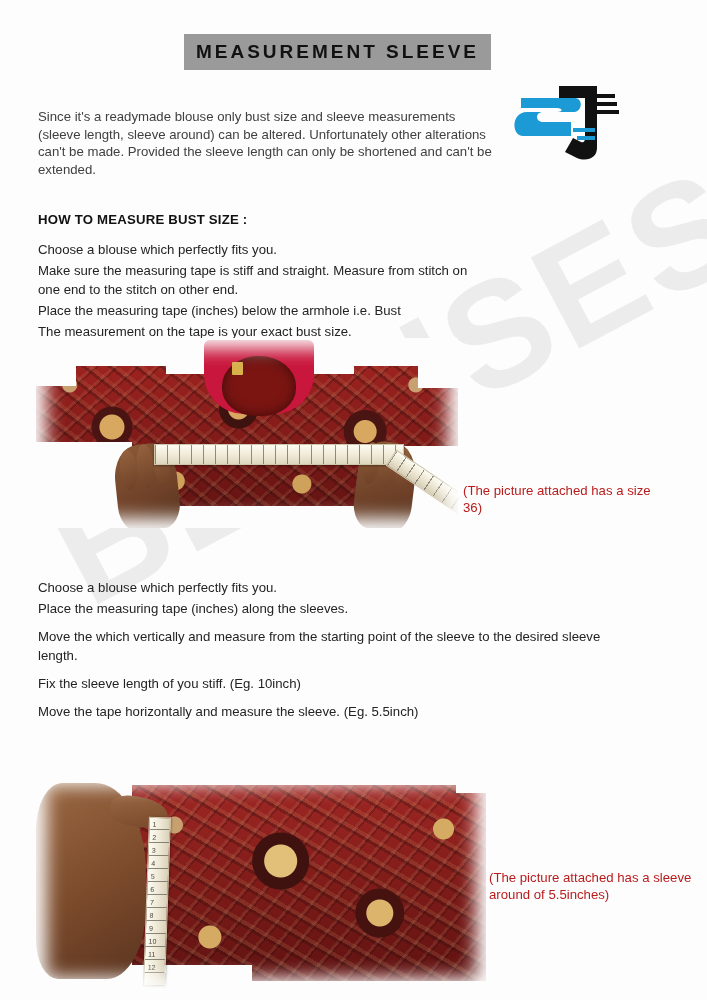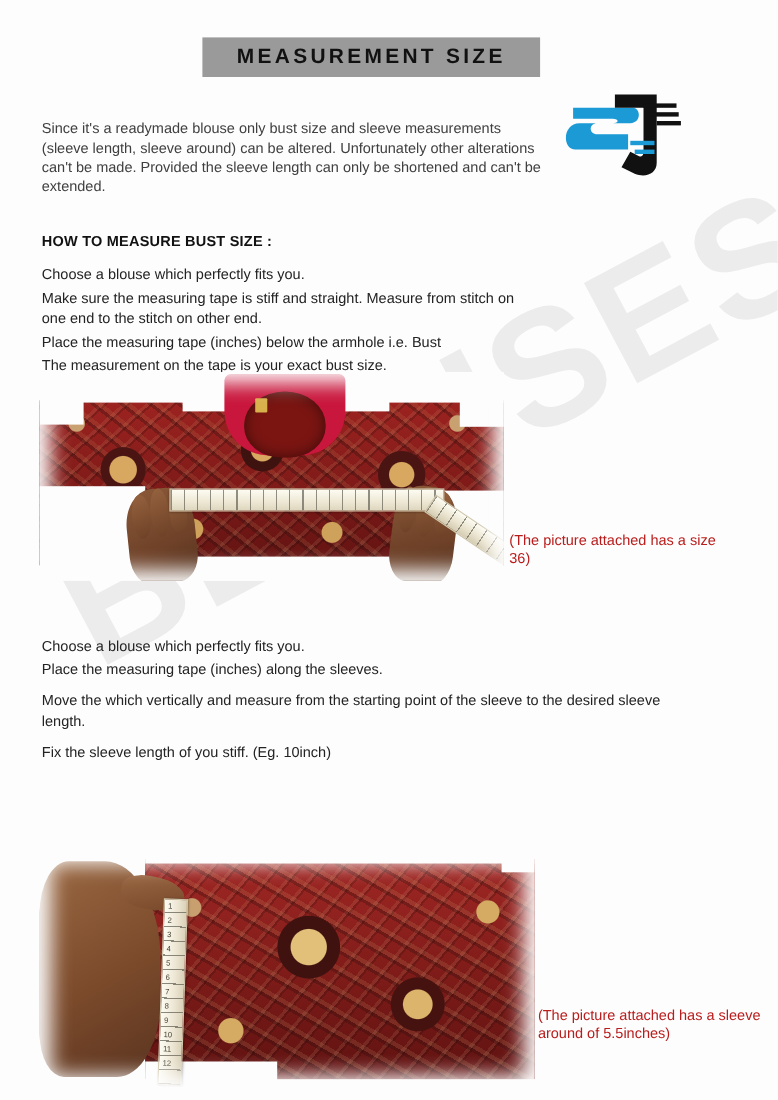--- a/index.html
+++ b/index.html
@@ -95,21 +95,21 @@
   .body-sleeve p { margin: 0 0 9px 0; }
   .body-sleeve p.tight { margin: 0 0 2px 0; }
 
   .caption {
     position: absolute;
     font-size: 13.2px;
     line-height: 17px;
     color: #b91c1c;
   }
   .cap-bust { top: 482px; left: 463px; width: 200px; }
-  .cap-sleeve { top: 914px; left: 489px; width: 210px; }
+  .cap-sleeve { top: 869px; left: 489px; width: 210px; }
 
   
   .watermark {
     position: absolute;
     top: 330px;
     left: 55px;
     width: 600px;
     height: 280px;
     font-size: 150px;
     font-weight: bold;
@@ -317,21 +317,21 @@
     box-shadow: inset 0 0 18px 10px #fdfdfd;
     pointer-events: none;
   }
 </style>
 </head>
 <body>
 
 <div class="page">
 
   <div class="title-bar">
-    <span>MEASUREMENT SIZE</span>
+    <span>MEASUREMENT SLEEVE</span>
   </div>
 
   <div class="logo">
     <svg viewBox="0 0 108 88" width="108" height="88" aria-hidden="true">
       <path d="M8 20 L62 20 C70 20 70 34 60 34 L30 34 C22 34 22 44 30 44 L58 44 L58 58 L10 58 C-2 58 -2 34 14 34 L44 34 C50 34 50 30 44 30 L8 30 Z" fill="#1b9ad6"></path>
       <path d="M46 8 L84 8 L84 70 C84 80 74 84 64 80 L52 74 L60 60 L68 64 C71 65 72 63 72 60 L72 20 L46 20 Z" fill="#111111"></path>
       <rect x="72" y="16" width="30" height="4" fill="#111111"></rect>
       <rect x="78" y="24" width="26" height="4" fill="#111111"></rect>
       <rect x="84" y="32" width="22" height="4" fill="#111111"></rect>
       <rect x="60" y="50" width="22" height="4" fill="#1b9ad6"></rect>
@@ -389,20 +389,21 @@
     <div class="feather-b"></div>
   </div>
 
   <div class="caption cap-bust">(The picture attached has a size 36)</div>
 
   <div class="body-sleeve">
     <p class="tight">Choose a blouse which perfectly fits you.</p>
     <p>Place the measuring tape (inches) along the sleeves.</p>
     <p>Move the which vertically and measure from the starting point of the sleeve to the desired sleeve length.</p>
     <p>Fix the sleeve length of you stiff. (Eg. 10inch)</p>
+    <p>Move the tape horizontally and measure the sleeve. (Eg. 5.5inch)</p>
   </div>
 
   <div class="photo-sleeve">
     <div class="fabric s" style="left:96px;top:6px;width:354px;height:200px;"></div>
     <div class="mask" style="left:96px;top:0;width:354px;height:10px;"></div>
     <div class="mask" style="left:96px;top:190px;width:120px;height:23px;"></div>
     <div class="mask" style="left:420px;top:0;width:30px;height:18px;"></div>
 
     <div class="sleeve-hand"></div>
     <div class="sleeve-finger"></div>

